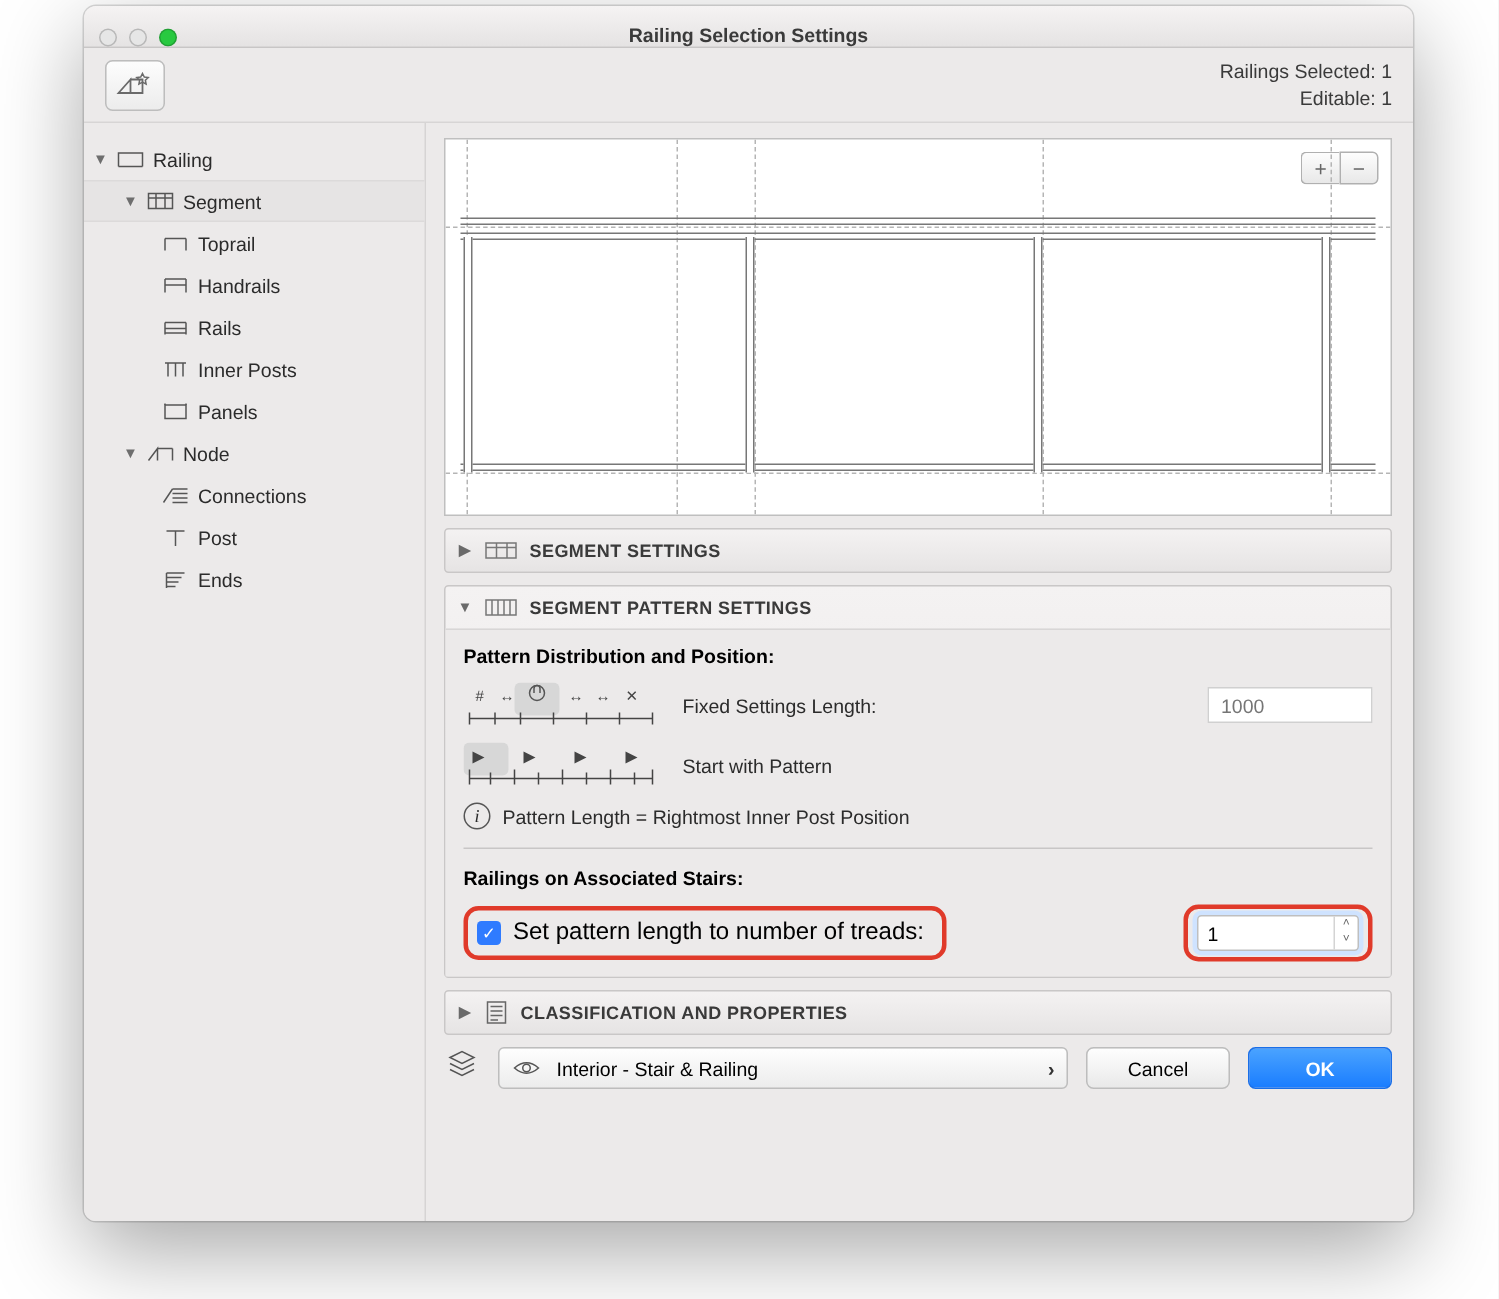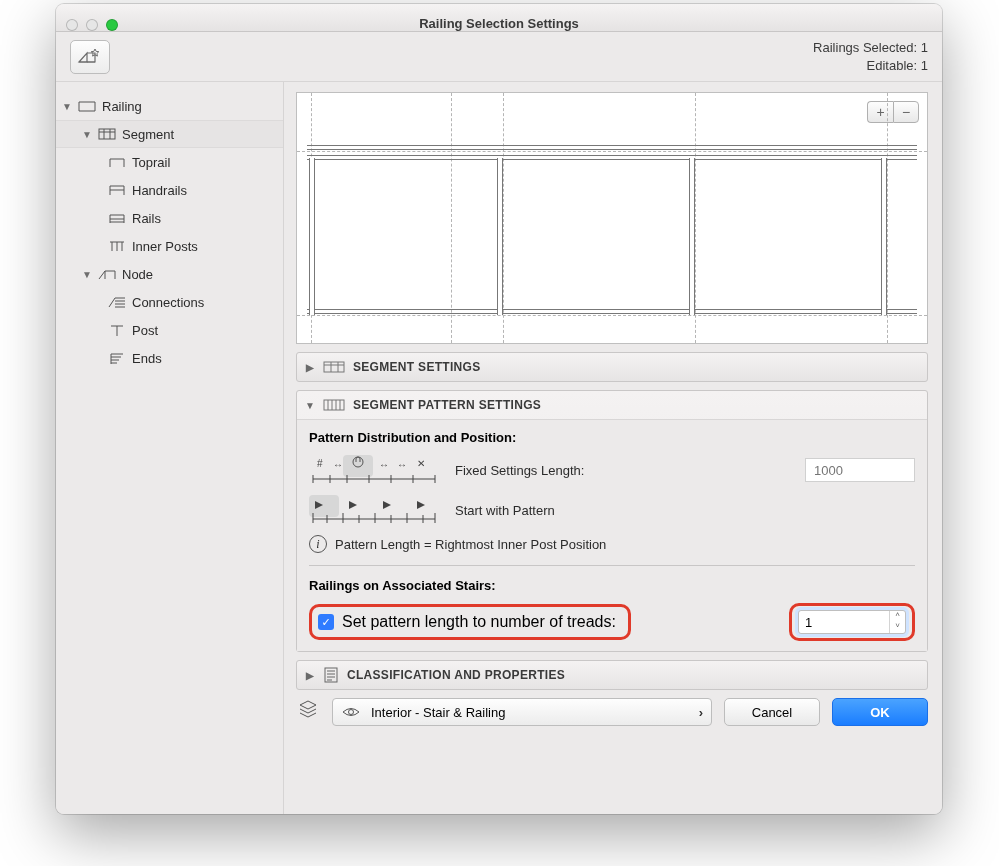--- a/index.html
+++ b/index.html
@@ -167,20 +167,32 @@
         <div class="row">
           <span class="ind" style="width:40px"></span>
           <span class="ico">
               <svg width="20" height="14">
                 <g stroke="#555" fill="none">
                   <path d="M3 3 h14 M5 3 v9 M10 3 v9 M15 3 v9"></path>
                 </g>
               </svg>
             </span>
           <span>Inner Posts</span>
+        </div>
+        <div class="row">
+          <span class="ind" style="width:40px"></span>
+          <span class="ico">
+              <svg width="20" height="14">
+                <g stroke="#555" fill="none">
+                  <rect x="3" y="3" width="14" height="9"></rect>
+                  <path d="M3 3 v-1 M17 3 v-1"></path>
+                </g>
+              </svg>
+            </span>
+          <span>Panels</span>
         </div>
         <div class="row">
           <span class="ind" style="width:16px"></span>
           <span class="disclosure">▼</span>
           <span class="ico">
               <svg width="20" height="14">
                 <g stroke="#555" fill="none">
                   <path d="M2 12 L8 4 L8 12 M8 4 L18 4 M18 4 v8"></path>
                 </g>
               </svg>

